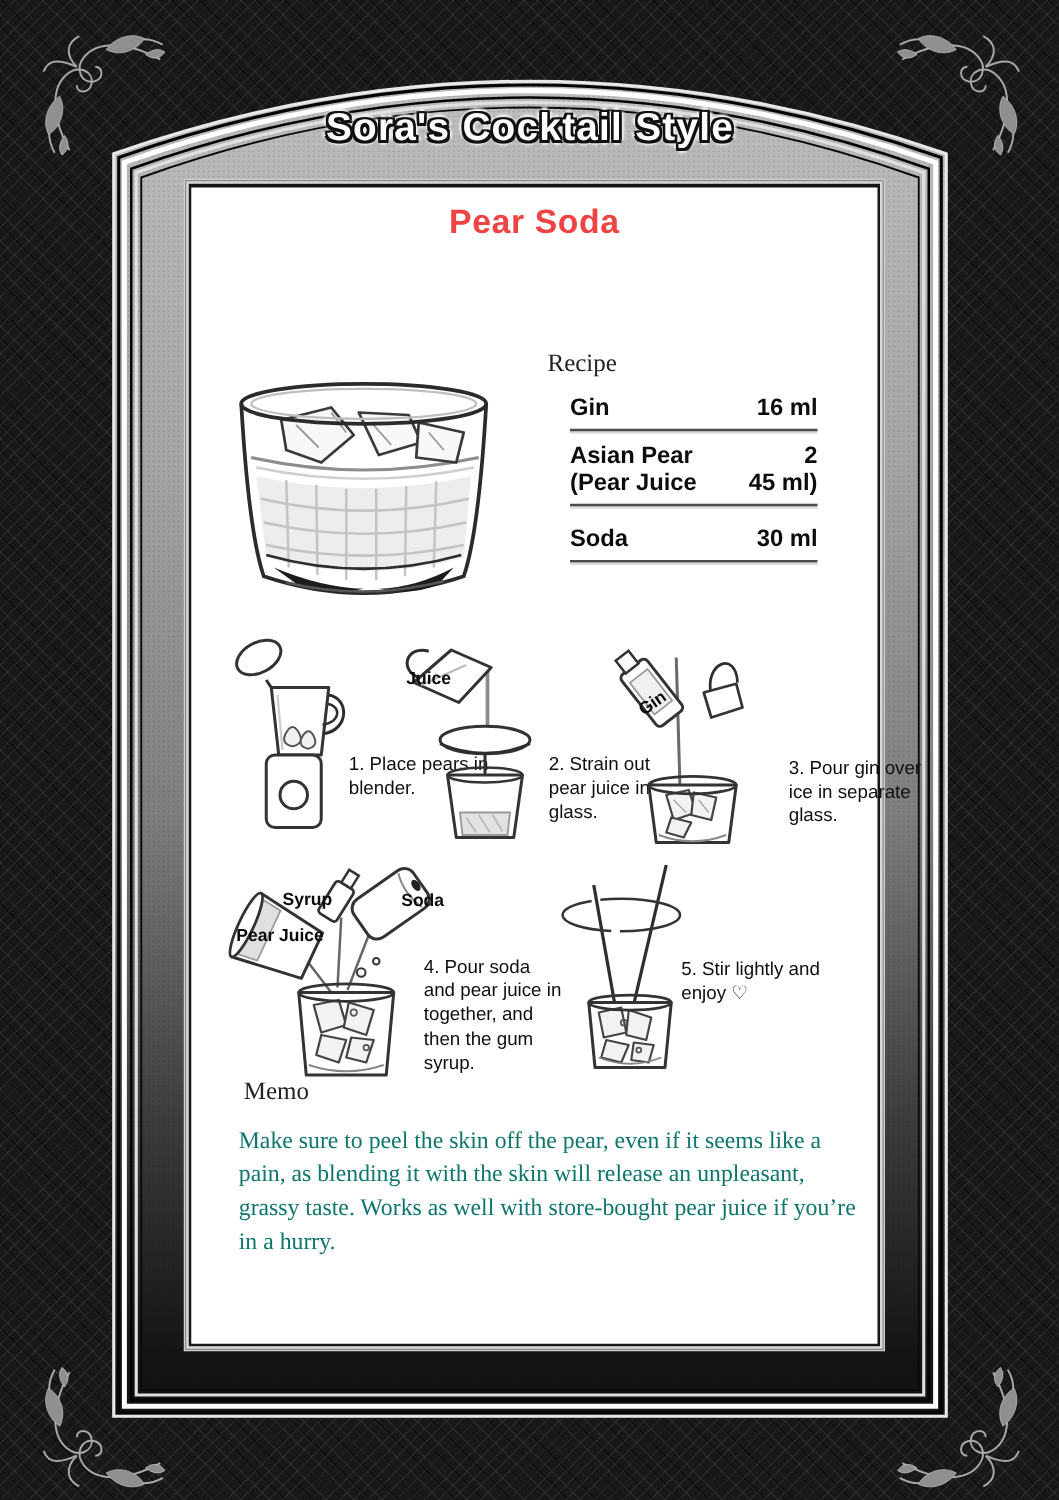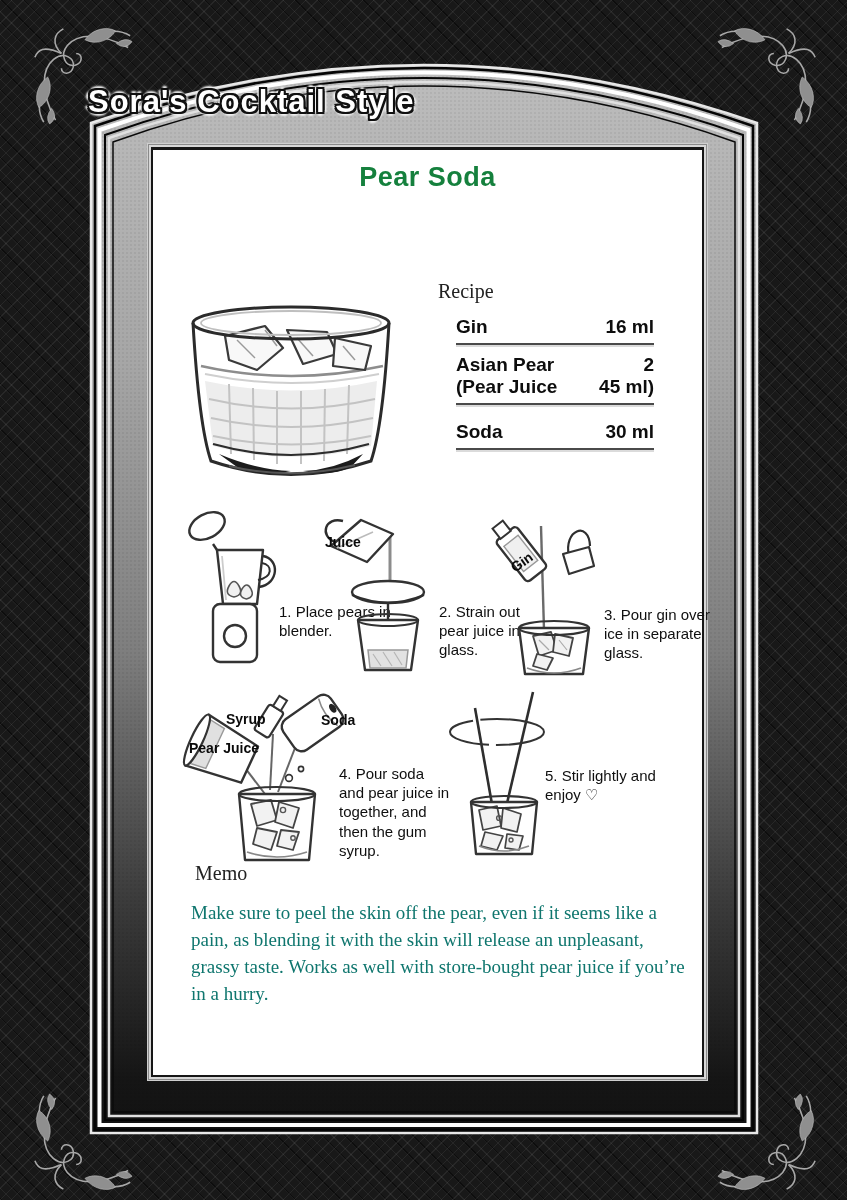--- a/index.html
+++ b/index.html
@@ -14,36 +14,36 @@
   }
   .ornament{position:absolute;width:108px;height:108px;}
   .orn-tl{left:30px;top:22px;}
   .orn-tr{left:712px;top:22px;transform:scaleX(-1);}
   .orn-bl{left:30px;top:1088px;transform:scaleY(-1);}
   .orn-br{left:712px;top:1088px;transform:scale(-1,-1);}
 
   .card-frame{position:absolute;left:86px;top:60px;width:676px;height:1078px;}
 
   .banner-title{
-    position:absolute;left:88px;top:84px;width:672px;text-align:left;
+    position:absolute;left:88px;top:84px;width:672px;text-align:center;
     font-size:31px;font-weight:bold;letter-spacing:1px;color:#ffffff;
     text-shadow:
       -2px -2px 0 #101010, 2px -2px 0 #101010, -2px 2px 0 #101010, 2px 2px 0 #101010,
       -2px 0 0 #101010, 2px 0 0 #101010, 0 -2px 0 #101010, 0 2px 0 #101010,
       -4px 0 2px #f2f2f2, 4px 0 2px #f2f2f2, 0 4px 2px #f2f2f2, 0 -4px 2px #f2f2f2;
   }
 
   .panel{
     position:absolute;left:151px;top:147px;width:549px;height:925px;
     background:#ffffff;border:2px solid #161616;border-top-width:3px;
     box-shadow:0 0 0 2px #d7d7d7, 0 0 0 3px #8a8a8a, 0 0 0 4px #cfcfcf;
   }
   .recipe-title{
     position:absolute;left:0;top:12px;width:100%;text-align:center;
-    font-size:27px;font-weight:bold;letter-spacing:.5px;color:#15803d;
+    font-size:27px;font-weight:bold;letter-spacing:.5px;color:#ef4444;
   }
   .script-label{
     position:absolute;font-family:"Liberation Serif","DejaVu Serif",serif;
     font-size:20px;color:#222;
   }
   .lbl-recipe{left:285px;top:130px;}
   .lbl-memo{left:42px;top:712px;}
 
   .glass-art{position:absolute;left:32px;top:146px;}
 
@@ -283,21 +283,21 @@
         <path d="M56,144 L72,148 L66,160 L52,156 Z"></path>
       </g>
       <g stroke="#aaa" stroke-width="1.2" fill="none">
         <path d="M58,130 l10,10"></path>
           <path d="M78,130 l8,10"></path>
       </g>
       <ellipse cx="73" cy="118" rx="35" ry="7" fill="none" stroke="#333" stroke-width="2.2"></ellipse>
       <path d="M46,158 Q73,168 100,158" stroke="#888" stroke-width="1.6" fill="none"></path>
     </svg>
     <span class="art-label" style="left:357px;top:404px;transform:rotate(-35deg);">Gin</span>
-    <div class="caption" style="left:451px;top:455px;width:112px;">3. Pour gin over ice in separate glass.</div>
+    <div class="caption" style="left:478px;top:455px;width:112px;">3. Pour gin over ice in separate glass.</div>
 
     <svg class="step-art" style="left:24px;top:532px;" width="180" height="190" viewBox="0 0 180 190">
       <g stroke="#666" stroke-width="2" fill="none">
         <path d="M62,78 L88,112"></path>
           <path d="M96,52 L93,108"></path>
           <path d="M118,66 L101,110"></path>
       </g>
       <g transform="rotate(-65 45 73) translate(0,28)">
         <path d="M20,16 L76,16 L68,74 L28,74 Z" fill="#fff" stroke="#333" stroke-width="2.4" stroke-linejoin="round"></path>
         <path d="M24,20 L72,20 L70,36 L26,36 Z" fill="#e0e0e0" stroke="#999" stroke-width="1.4"></path>

